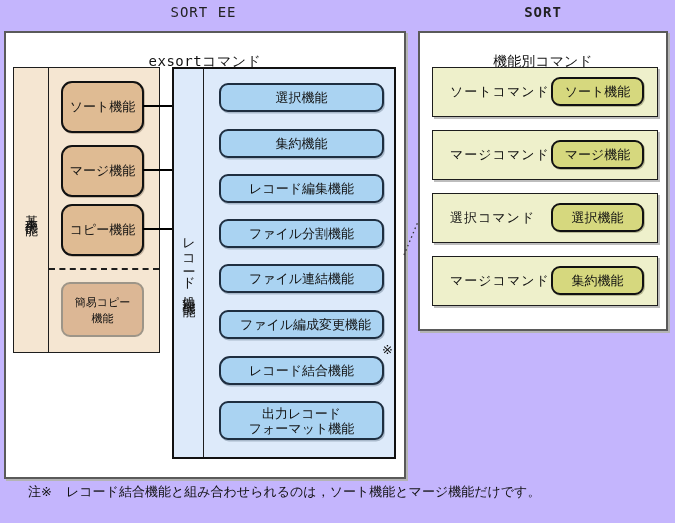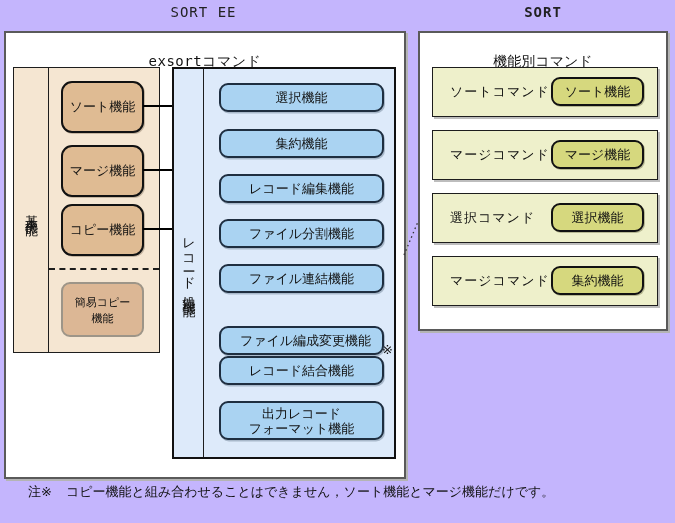--- a/index.html
+++ b/index.html
@@ -130,22 +130,22 @@
     text-align: center;
     line-height: 15px;
     white-space: pre-line;
     box-shadow: 1px 1.5px 0 rgba(90,110,130,.4);
   }
   .record-func.r0 { top: 14px; }
   .record-func.r1 { top: 60px; }
   .record-func.r2 { top: 105px; }
   .record-func.r3 { top: 150px; }
   .record-func.r4 { top: 195px; }
-  .record-func.r5 { top: 257px; padding-left: 8px; }
-  .record-func.r6 { top: 287px; }
+  .record-func.r5 { top: 241px; padding-left: 8px; }
+  .record-func.r6 { top: 287px; border-radius: 11px; }
   .record-func.r7 { top: 332px; height: 39px; text-align: center; }
   .note-marker-inline {
     position: absolute;
     right: 1px; top: 273px;
     font-size: 13px;
     color: #111;
   }
 
   
   .relation-line {
@@ -271,17 +271,17 @@
     </div>
     <div class="sort-row s3">
       <div class="sort-row-label">マージコマンド</div>
       <div class="sort-row-badge">集約機能</div>
     </div>
   </div>
 
   <div class="footnote">
     <div class="marker">注※</div>
     <div class="lines">
-      <div>コピー機能と組み合わせることはできません，ソート機能とマージ機能だけです。</div>
+      <div>レコード結合機能と組み合わせられるのは，ソート機能とマージ機能だけです。</div>
     </div>
   </div>
 
 </div>
 
 </body></html>

